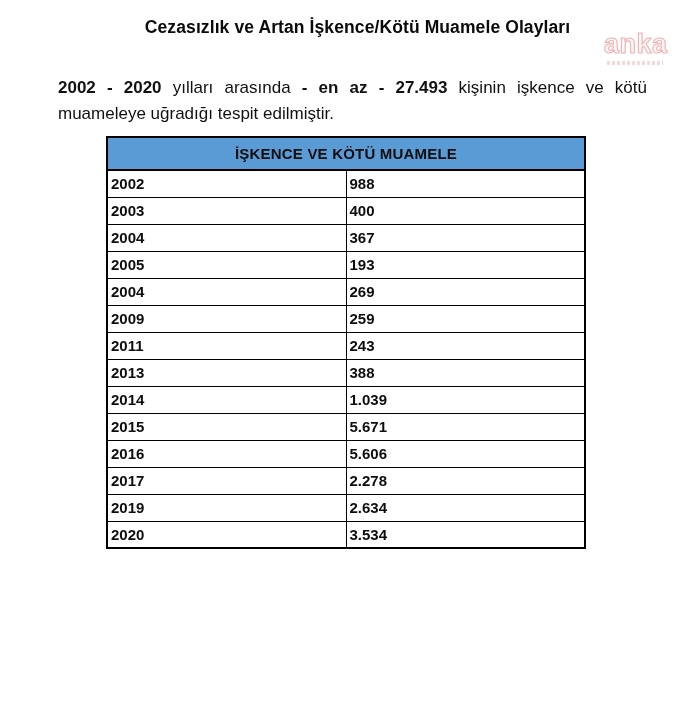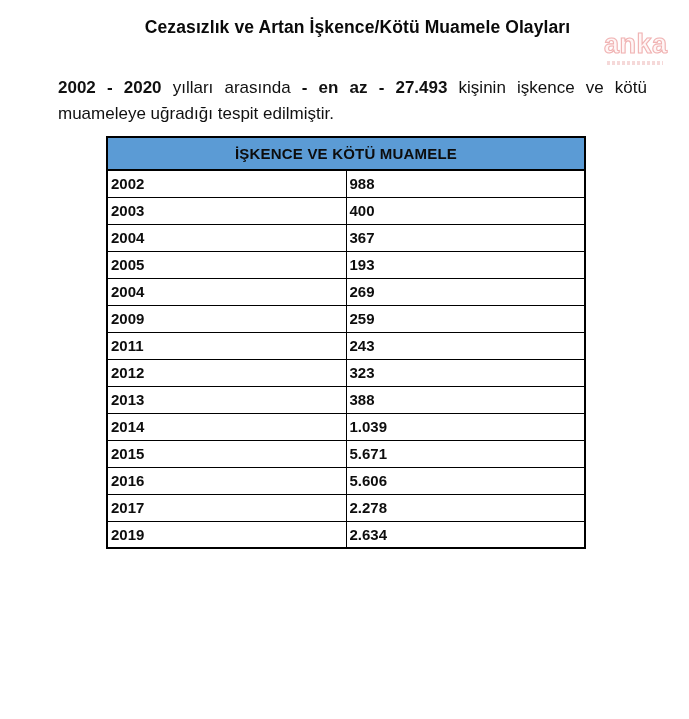--- a/index.html
+++ b/index.html
@@ -130,24 +130,20 @@
       </tr>
       <tr>
         <td class="year-col">2009</td>
         <td>259</td>
       </tr>
       <tr>
         <td class="year-col">2011</td>
         <td>243</td>
       </tr>
       <tr>
-        <td class="year-col">2012</td>
-        <td>323</td>
-      </tr>
-      <tr>
         <td class="year-col">2013</td>
         <td>388</td>
       </tr>
       <tr>
         <td class="year-col">2014</td>
         <td>1.039</td>
       </tr>
       <tr>
         <td class="year-col">2015</td>
         <td>5.671</td>
@@ -157,14 +153,18 @@
         <td>5.606</td>
       </tr>
       <tr>
         <td class="year-col">2017</td>
         <td>2.278</td>
       </tr>
       <tr>
         <td class="year-col">2019</td>
         <td>2.634</td>
       </tr>
+      <tr>
+        <td class="year-col">2020</td>
+        <td>3.534</td>
+      </tr>
     </tbody>
 </table>
 
 </body></html>

